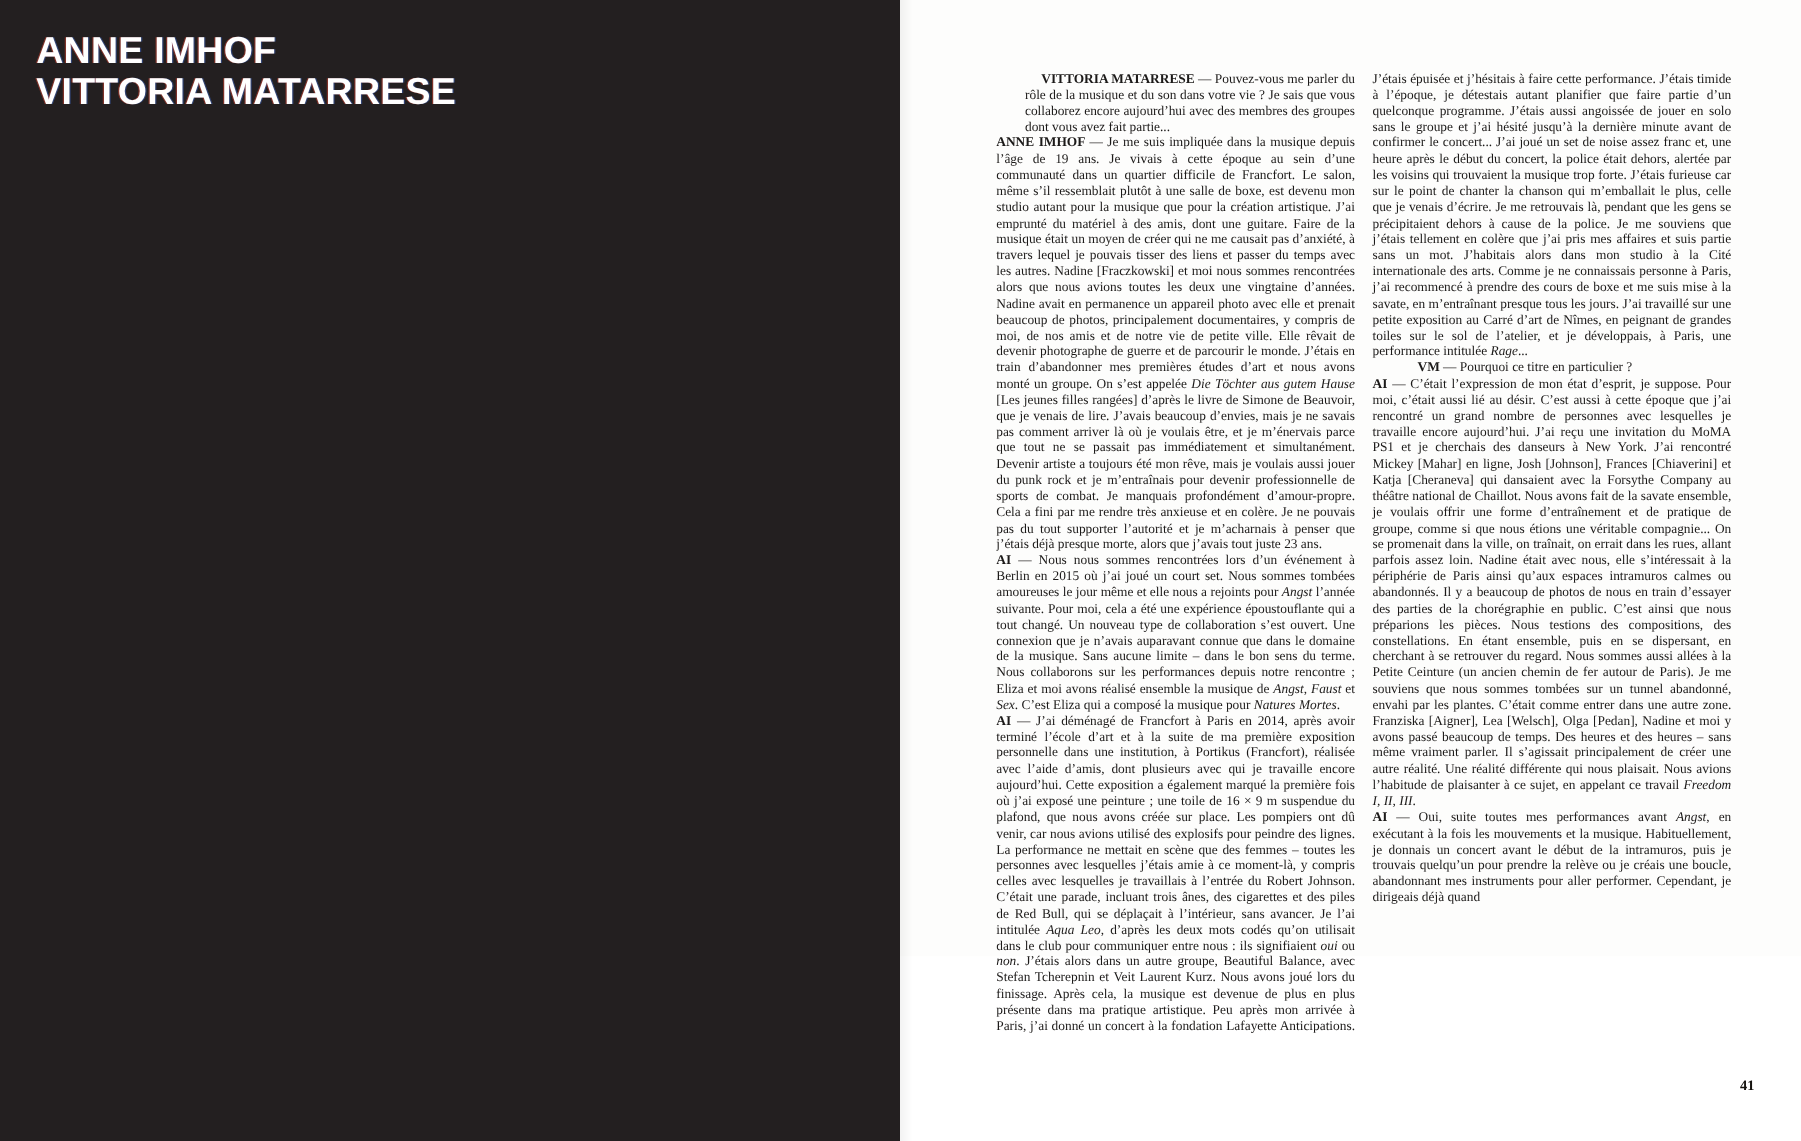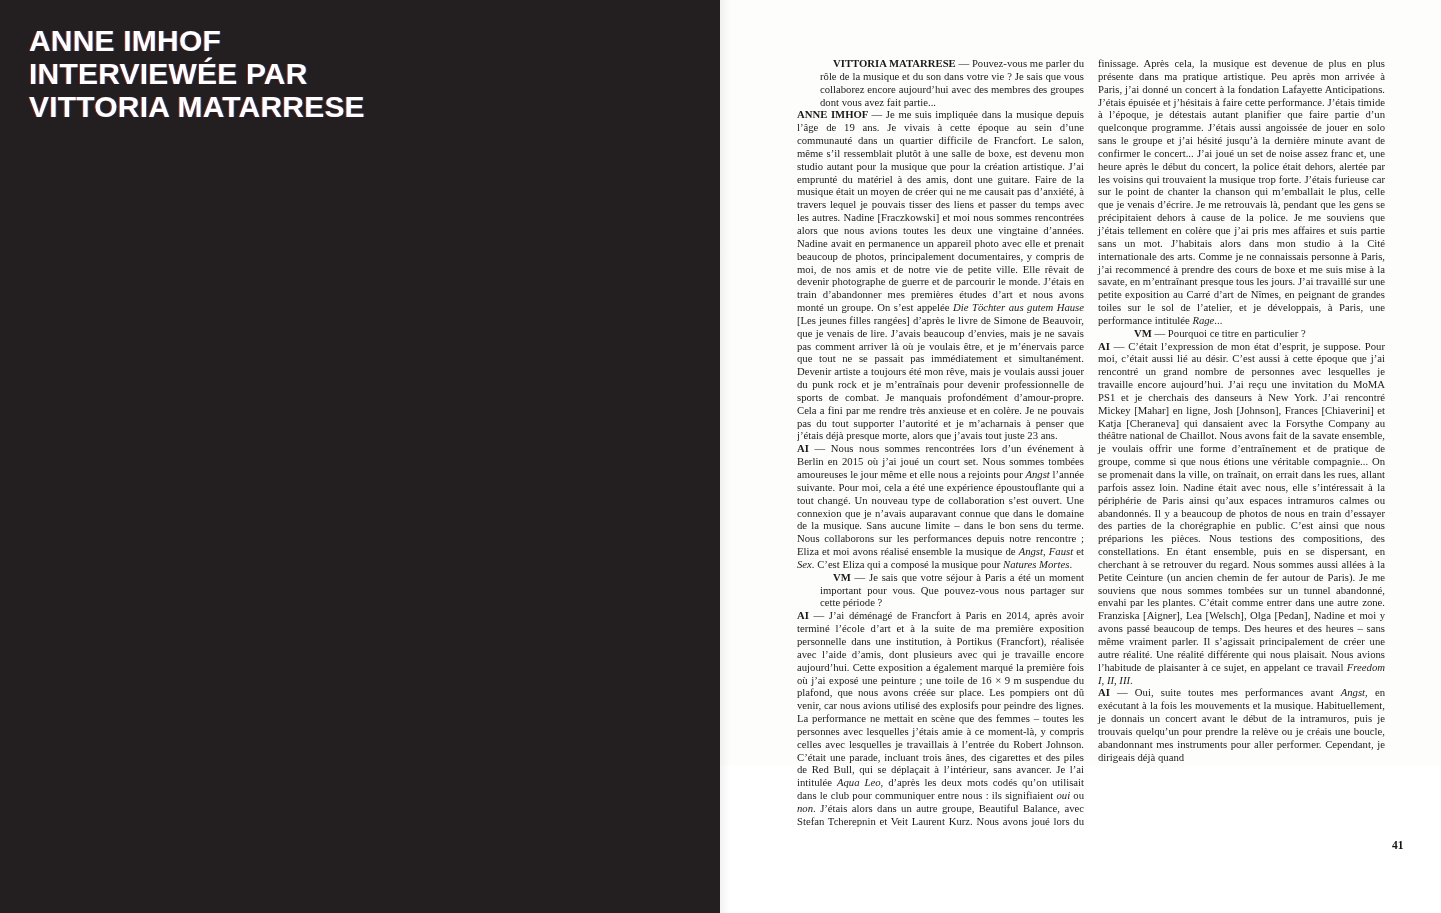--- a/index.html
+++ b/index.html
@@ -46,42 +46,40 @@
     text-align:justify;
     hyphens:auto;
     widows:1;orphans:1;
   }
   .article p{margin:0;}
   .article p.q{margin-left:23px;text-indent:13px;}
   .article b{font-weight:bold;}
   .article i{font-style:italic;font-family:Liberation Serif, serif;}
 
   .folio{
-    position:absolute;left:672px;top:839px;
+    position:absolute;left:672px;top:863px;
     font-family:"Liberation Serif", serif;
     font-weight:bold;font-size:11.5px;color:#15130f;
   }
 </style>
 </head>
 <body>
 
 <div class="cover">
   <h1>
     <span>ANNE IMHOF</span>
-    <span>INTERVIEWÉE PAR</span>
     <span>VITTORIA MATARRESE</span>
   </h1>
 </div>
 
 <div class="page-right">
   <div class="fold"></div>
   <div class="article" lang="fr">
       <p class="q"><b>VITTORIA MATARRESE </b><span>— Pouvez-vous me parler du rôle de la musique et du son dans votre vie&nbsp;? Je sais que vous collaborez encore aujourd’hui avec des membres des groupes dont vous avez fait partie...</span></p>
       <p class="a"><b>ANNE IMHOF </b><span>— Je me suis impliquée dans la musique depuis l’âge de 19 ans. Je vivais à cette époque au sein d’une communauté dans un quartier difficile de Francfort. Le salon, même s’il ressemblait plutôt à une salle de boxe, est devenu mon studio autant pour la musique que pour la création artistique. J’ai emprunté du matériel à des amis, dont une guitare. Faire de la musique était un moyen de créer qui ne me causait pas d’anxiété, à travers lequel je pouvais tisser des liens et passer du temps avec les autres. Nadine [Fraczkowski] et moi nous sommes rencontrées alors que nous avions toutes les deux une vingtaine d’années. Nadine avait en permanence un appareil photo avec elle et prenait beaucoup de photos, principalement documentaires, y compris de moi, de nos amis et de notre vie de petite ville. Elle rêvait de devenir photographe de guerre et de parcourir le monde. J’étais en train d’abandonner mes premières études d’art et nous avons monté un groupe. On s’est appelée </span><i>Die Töchter aus gutem Hause</i><span> [Les jeunes filles rangées] d’après le livre de Simone de Beauvoir, que je venais de lire. J’avais beaucoup d’envies, mais je ne savais pas comment arriver là où je voulais être, et je m’énervais parce que tout ne se passait pas immédiatement et simultanément. Devenir artiste a toujours été mon rêve, mais je voulais aussi jouer du punk rock et je m’entraînais pour devenir professionnelle de sports de combat. Je manquais profondément d’amour-propre. Cela a fini par me rendre très anxieuse et en colère. Je ne pouvais pas du tout supporter l’autorité et je m’acharnais à penser que j’étais déjà presque morte, alors que j’avais tout juste 23 ans.</span></p>
       <p class="a"><b>AI </b><span>— Nous nous sommes rencontrées lors d’un événement à Berlin en 2015 où j’ai joué un court set. Nous sommes tombées amoureuses le jour même et elle nous a rejoints pour </span><i>Angst</i><span> l’année suivante. Pour moi, cela a été une expérience époustouflante qui a tout changé. Un nouveau type de collaboration s’est ouvert. Une connexion que je n’avais auparavant connue que dans le domaine de la musique. Sans aucune limite – dans le bon sens du terme. Nous collaborons sur les performances depuis notre rencontre&nbsp;; Eliza et moi avons réalisé ensemble la musique de </span><i>Angst</i><span>, </span><i>Faust</i><span> et </span><i>Sex</i><span>. C’est Eliza qui a composé la musique pour </span><i>Natures Mortes</i><span>.</span></p>
-      <p class="q"><b>VM </b><span>— Je sais que votre séjour à Paris a été un moment important pour vous. Que pouvez-vous nous partager sur cette période&nbsp;?</span></p>
       <p class="a"><b>AI </b><span>— J’ai déménagé de Francfort à Paris en 2014, après avoir terminé l’école d’art et à la suite de ma première exposition personnelle dans une institution, à Portikus (Francfort), réalisée avec l’aide d’amis, dont plusieurs avec qui je travaille encore aujourd’hui. Cette exposition a également marqué la première fois où j’ai exposé une peinture&nbsp;; une toile de 16 × 9 m suspendue du plafond, que nous avons créée sur place. Les pompiers ont dû venir, car nous avions utilisé des explosifs pour peindre des lignes. La performance ne mettait en scène que des femmes – toutes les personnes avec lesquelles j’étais amie à ce moment-là, y compris celles avec lesquelles je travaillais à l’entrée du Robert Johnson. C’était une parade, incluant trois ânes, des cigarettes et des piles de Red Bull, qui se déplaçait à l’intérieur, sans avancer. Je l’ai intitulée </span><i>Aqua Leo</i><span>, d’après les deux mots codés qu’on utilisait dans le club pour communiquer entre nous&nbsp;: ils signifiaient </span><i>oui</i><span> ou </span><i>non</i><span>. J’étais alors dans un autre groupe, Beautiful Balance, avec Stefan Tcherepnin et Veit Laurent Kurz. Nous avons joué lors du finissage. Après cela, la musique est devenue de plus en plus présente dans ma pratique artistique. Peu après mon arrivée à Paris, j’ai donné un concert à la fondation Lafayette Anticipations. J’étais épuisée et j’hésitais à faire cette performance. J’étais timide à l’époque, je détestais autant planifier que faire partie d’un quelconque programme. J’étais aussi angoissée de jouer en solo sans le groupe et j’ai hésité jusqu’à la dernière minute avant de confirmer le concert... J’ai joué un set de noise assez franc et, une heure après le début du concert, la police était dehors, alertée par les voisins qui trouvaient la musique trop forte. J’étais furieuse car sur le point de chanter la chanson qui m’emballait le plus, celle que je venais d’écrire. Je me retrouvais là, pendant que les gens se précipitaient dehors à cause de la police. Je me souviens que j’étais tellement en colère que j’ai pris mes affaires et suis partie sans un mot. J’habitais alors dans mon studio à la Cité internationale des arts. Comme je ne connaissais personne à Paris, j’ai recommencé à prendre des cours de boxe et me suis mise à la savate, en m’entraînant presque tous les jours. J’ai travaillé sur une petite exposition au Carré d’art de Nîmes, en peignant de grandes toiles sur le sol de l’atelier, et je développais, à Paris, une performance intitulée </span><i>Rage</i><span>...</span></p>
       <p class="q"><b>VM </b><span>— Pourquoi ce titre en particulier&nbsp;?</span></p>
       <p class="a"><b>AI </b><span>— C’était l’expression de mon état d’esprit, je suppose. Pour moi, c’était aussi lié au désir. C’est aussi à cette époque que j’ai rencontré un grand nombre de personnes avec lesquelles je travaille encore aujourd’hui. J’ai reçu une invitation du MoMA PS1 et je cherchais des danseurs à New York. J’ai rencontré Mickey [Mahar] en ligne, Josh [Johnson], Frances [Chiaverini] et Katja [Cheraneva] qui dansaient avec la Forsythe Company au théâtre national de Chaillot. Nous avons fait de la savate ensemble, je voulais offrir une forme d’entraînement et de pratique de groupe, comme si que nous étions une véritable compagnie... On se promenait dans la ville, on traînait, on errait dans les rues, allant parfois assez loin. Nadine était avec nous, elle s’intéressait à la périphérie de Paris ainsi qu’aux espaces intramuros calmes ou abandonnés. Il y a beaucoup de photos de nous en train d’essayer des parties de la chorégraphie en public. C’est ainsi que nous préparions les pièces. Nous testions des compositions, des constellations. En étant ensemble, puis en se dispersant, en cherchant à se retrouver du regard. Nous sommes aussi allées à la Petite Ceinture (un ancien chemin de fer autour de Paris). Je me souviens que nous sommes tombées sur un tunnel abandonné, envahi par les plantes. C’était comme entrer dans une autre zone. Franziska [Aigner], Lea [Welsch], Olga [Pedan], Nadine et moi y avons passé beaucoup de temps. Des heures et des heures – sans même vraiment parler. Il s’agissait principalement de créer une autre réalité. Une réalité différente qui nous plaisait. Nous avions l’habitude de plaisanter à ce sujet, en appelant ce travail </span><i>Freedom I, II, III</i><span>.</span></p>
       <p class="a"><b>AI </b><span>— Oui, suite toutes mes performances avant </span><i>Angst</i><span>, en exécutant à la fois les mouvements et la musique. Habituellement, je donnais un concert avant le début de la intramuros, puis je trouvais quelqu’un pour prendre la relève ou je créais une boucle, abandonnant mes instruments pour aller performer. Cependant, je dirigeais déjà quand</span></p>
     </div>
   <div class="folio">41</div>
 </div>
 
 </body></html>

